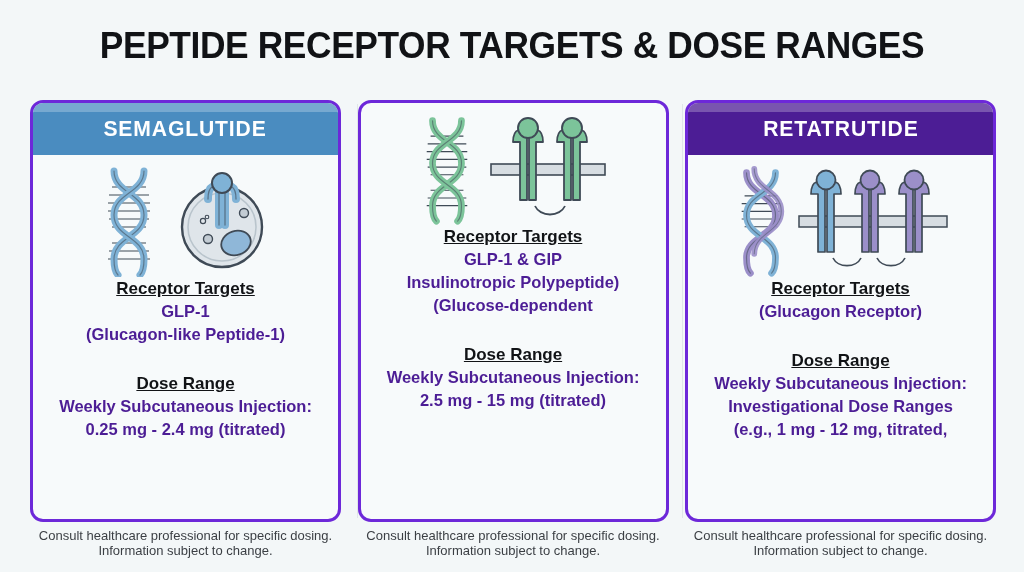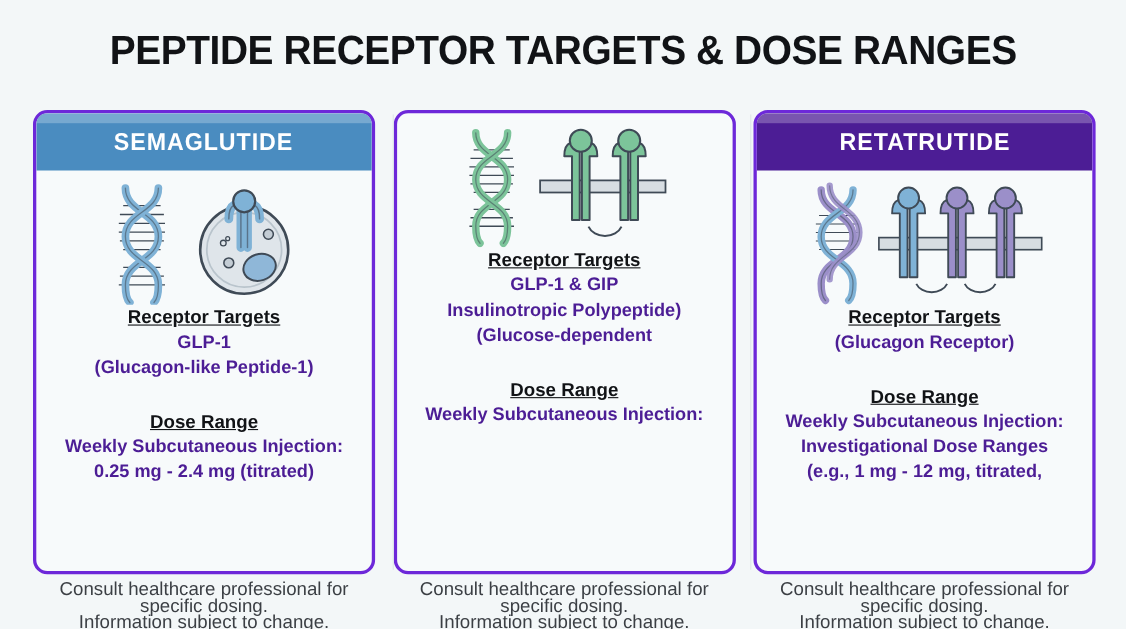--- a/index.html
+++ b/index.html
@@ -141,21 +141,21 @@
     position: absolute;
     top: 528px;
     left: 30px;
     width: 966px;
     display: flex;
     justify-content: space-between;
   }
   .footer-col {
     width: 311px;
     text-align: center;
-    font-size: 17px;
+    font-size: 13px;
     line-height: 15px;
     color: #3b3f44;
   }
 </style>
 </head>
 <body>
 
 <div class="page">
 
   <div class="title">PEPTIDE RECEPTOR TARGETS &amp; DOSE RANGES</div>
@@ -250,20 +250,21 @@
       </div>
 
       <div class="body">
         <div class="sec-title">Receptor Targets</div>
         <div class="sec-line">GLP-1 &amp; GIP</div>
         <div class="sec-line">Insulinotropic Polypeptide)</div>
         <div class="sec-line">(Glucose-dependent</div>
         <div class="gap-lg"></div>
         <div class="sec-title">Dose Range</div>
         <div class="sec-line">Weekly Subcutaneous Injection:</div>
+        <div class="sec-line">2.5 mg - 15 mg (titrated)</div>
       </div>
     </div>
 
     <div class="card">
       <div class="card-head" style="background:#4c1d95">
         <div class="card-head-label">RETATRUTIDE</div>
       </div>
 
       <div class="icons" style="gap:8px">
         <svg width="56" height="112" viewBox="0 0 58 112">

